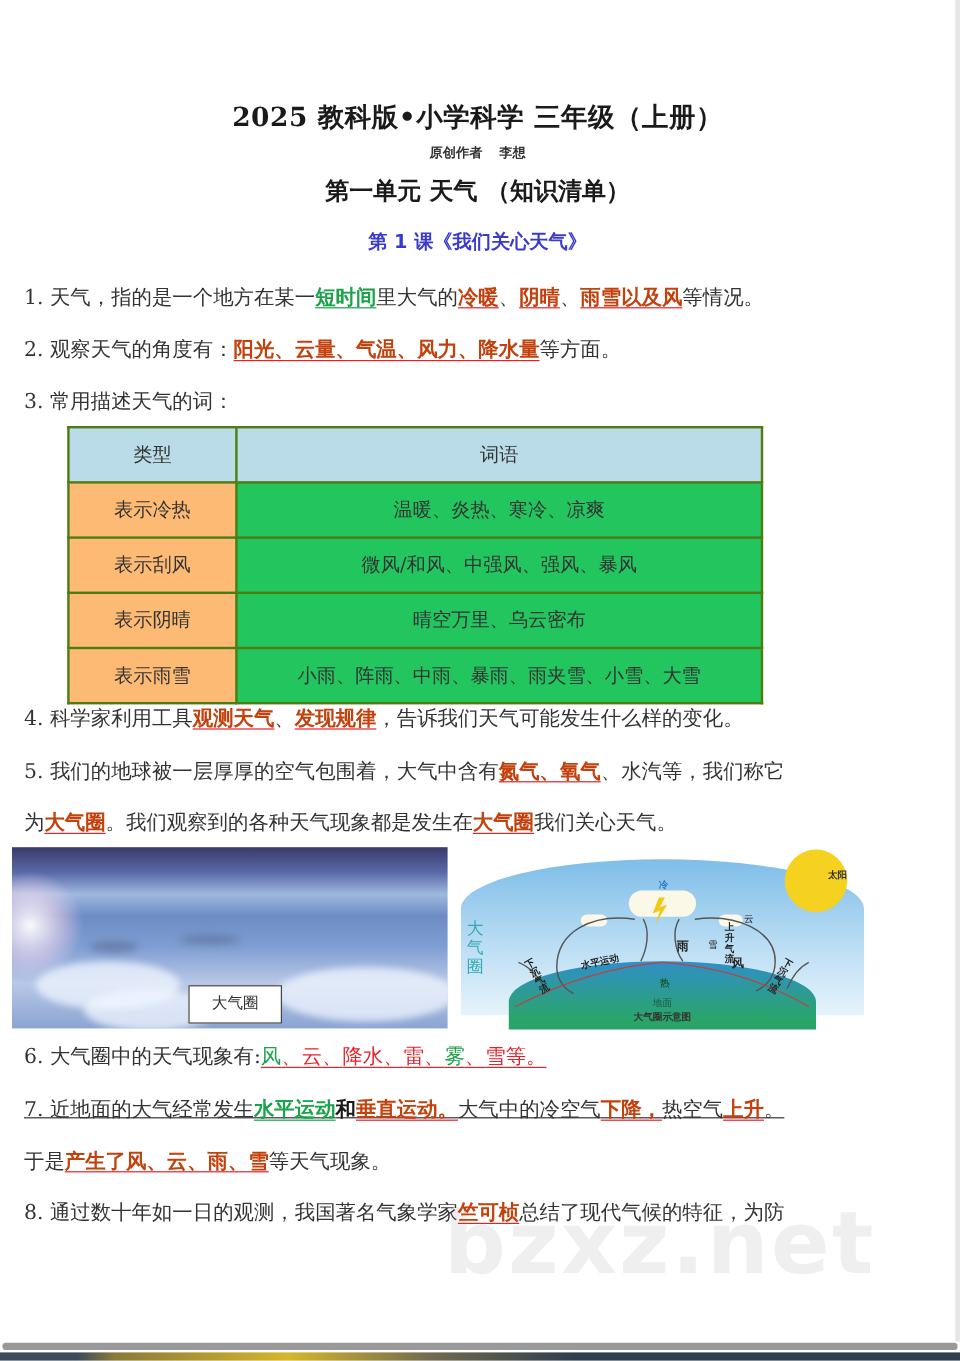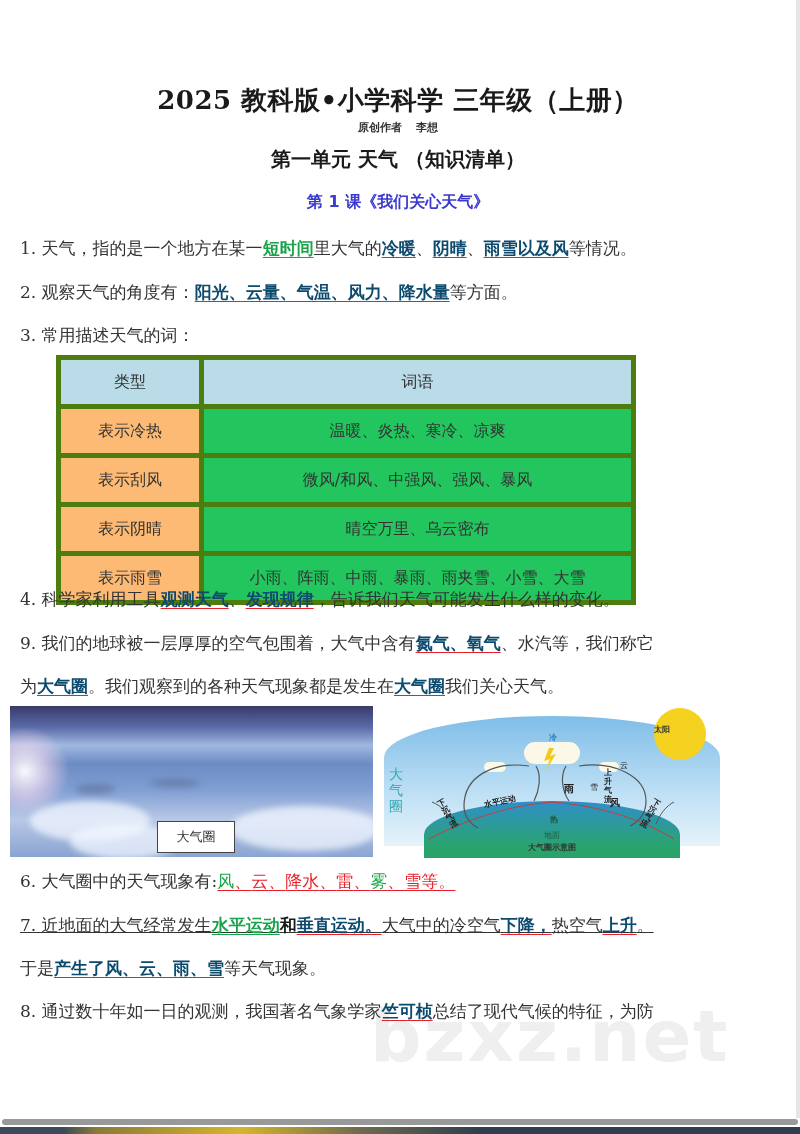--- a/index.html
+++ b/index.html
@@ -6,50 +6,50 @@
   body {
     width: 800px; height: 1134px; overflow: hidden; position: relative;
     background: #ffffff;
     font-family: "DejaVu Serif", "Liberation Serif", serif;
     color: #333;
   }
   .page { position: absolute; left: 0; top: 0; width: 796px; height: 1118px; background: #fff; }
   .right-edge { position: absolute; left: 796px; top: 0; width: 4px; height: 1118px; background: #e6e6e6; }
   .title {
     position: absolute; top: 83px; left: 0; width: 796px; text-align: center;
-    font-size: 26px; font-weight: bold; color: #1a1a1a; letter-spacing: 0.5px;
+    font-size: 22px; font-weight: bold; color: #1a1a1a; letter-spacing: 0.5px;
   }
   .author {
     position: absolute; top: 120px; left: 0; width: 796px; text-align: center;
     font-family: "DejaVu Sans", sans-serif; font-size: 11px; font-weight: bold; color: #333;
   }
   .author span + span { margin-left: 14px; }
   .unit-title {
     position: absolute; top: 146px; left: 0; width: 796px; text-align: center;
     font-size: 20px; font-weight: bold; color: #1a1a1a;
   }
   .lesson-title {
     position: absolute; top: 192px; left: 0; width: 796px; text-align: center;
     font-family: "DejaVu Sans", sans-serif; font-size: 16px; font-weight: bold; color: #3a3ad0;
   }
   .line {
     position: absolute; left: 20px; font-size: 17px; color: #333; white-space: nowrap;
     line-height: 24px;
   }
-  .hl-red { color: #0c4a6e; font-weight: bold; text-decoration: underline; text-decoration-color: #e8202a; text-underline-offset: 3px; }
+  .hl-red { color: #c2410c; font-weight: bold; text-decoration: underline; text-decoration-color: #e8202a; text-underline-offset: 3px; }
   .hl-green { color: #1aa34a; font-weight: bold; text-decoration: underline; text-decoration-color: #1aa34a; text-underline-offset: 3px; }
   .hl-red-u { text-decoration: underline; text-decoration-color: #e8202a; text-underline-offset: 3px; }
   .bold-dark { font-weight: bold; color: #1a1a1a; }
 
   table.weather {
     position: absolute; left: 56px; top: 355px; width: 580px; border-collapse: collapse;
     font-size: 16px; color: #333;
   }
   table.weather td, table.weather th {
-    border: 5px solid #4d7c0f; height: 42px; text-align: center; font-weight: normal;
+    border: 2px solid #4d7c0f; height: 42px; text-align: center; font-weight: normal;
   }
   table.weather th { background: #b9dce8; }
   table.weather td.type { background: #fdba74; width: 136px; }
   table.weather td.words { background: #22c55e; }
 
   .photo {
     position: absolute; left: 10px; top: 706px; width: 363px; height: 151px; overflow: hidden;
     background: linear-gradient(180deg, #3a3a6a 0%, #5a6aa8 14%, #9fb8e0 26%, #6d8cc4 38%, #7f9ed3 55%, #b8c8e6 75%, #8aa4d2 100%);
   }
   .photo .flare { position: absolute; left: -30px; top: 20px; width: 90px; height: 90px; border-radius: 50%;
@@ -63,21 +63,21 @@
   .diagram {
     position: absolute; left: 384px; top: 706px; width: 336px; height: 152px; overflow: hidden;
     background: #fff;
   }
   .diagram .sky { position: absolute; left: 0; top: 10px; width: 336px; height: 130px;
     background: linear-gradient(180deg, #7fbde8 0%, #bfe0f5 60%, #e6f3fb 100%);
     border-radius: 55% 55% 0 0 / 35% 35% 0 0; }
   .diagram .earth { position: absolute; left: 40px; top: 95px; width: 256px; height: 120px; border-radius: 50% 50% 0 0 / 28% 28% 0 0;
     background: linear-gradient(180deg, #2f8fc8 0%, #2aa56a 40%, #1e8e5a 100%); }
   .diagram .sun { position: absolute; left: 270px; top: 2px; width: 52px; height: 52px; border-radius: 50%; background: #f4d21f;
-    font-family: "DejaVu Sans", sans-serif; font-size: 8px; font-weight: bold; color: #333; text-align: left; line-height: 44px; }
+    font-family: "DejaVu Sans", sans-serif; font-size: 8px; font-weight: bold; color: #333; text-align: right; line-height: 44px; }
   .diagram .dq { position: absolute; left: 5px; top: 60px; width: 16px; font-family: "DejaVu Sans", sans-serif; font-size: 14px;
     color: #35a9b4; line-height: 16px; }
   .diagram .cap { position: absolute; left: 0; top: 136px; width: 336px; text-align: center; font-family: "DejaVu Sans", sans-serif;
     font-size: 8px; font-weight: bold; color: #333; }
   .diagram .tag { position: absolute; font-family: "DejaVu Sans", sans-serif; font-size: 8px; font-weight: bold; color: #222; }
   .diagram .cloudshape { position: absolute; background: #fbf8e8; border-radius: 20px; }
 
   .watermark {
     position: absolute; left: 370px; top: 1000px; font-family: "DejaVu Sans", sans-serif; font-size: 72px; font-weight: bold;
     color: #efefef; letter-spacing: 2px; line-height: 1;
@@ -132,21 +132,21 @@
       <td class="words">小雨、阵雨、中雨、暴雨、雨夹雪、小雪、大雪</td>
     </tr>
   </tbody>
     </table>
 
   <div class="line" style="top:587px;">
     <span>4. 科学家利用工具</span><span class="hl-red">观测天气</span><span>、</span><span class="hl-red">发现规律</span><span>，告诉我们天气可能发生什么样的变化。</span>
   </div>
 
   <div class="line" style="top:631px;">
-    <span>9. 我们的地球被一层厚厚的空气包围着，大气中含有</span><span class="hl-red">氮气、氧气</span><span>、水汽等，我们称它</span>
+    <span>5. 我们的地球被一层厚厚的空气包围着，大气中含有</span><span class="hl-red">氮气、氧气</span><span>、水汽等，我们称它</span>
   </div>
   <div class="line" style="top:674px;">
     <span>为</span><span class="hl-red">大气圈</span><span>。我们观察到的各种天气现象都是发生在</span><span class="hl-red">大气圈</span><span>我们关心天气。</span>
   </div>
 
   <div class="photo">
     <div class="flare"></div>
     <div class="cloud" style="left:20px;top:95px;width:120px;height:40px;"></div>
     <div class="cloud" style="left:60px;top:118px;width:110px;height:35px;"></div>
     <div class="cloud" style="left:220px;top:100px;width:150px;height:45px;"></div>

